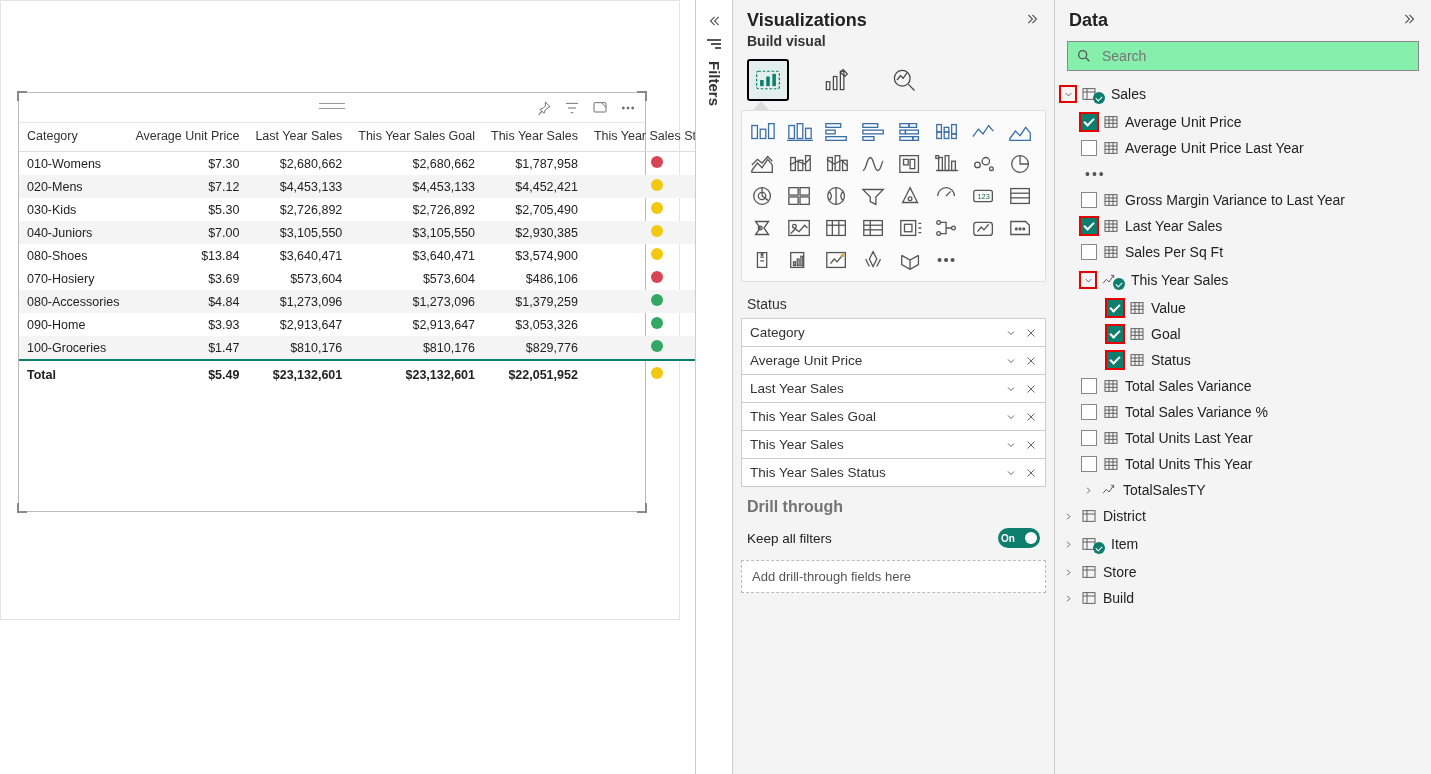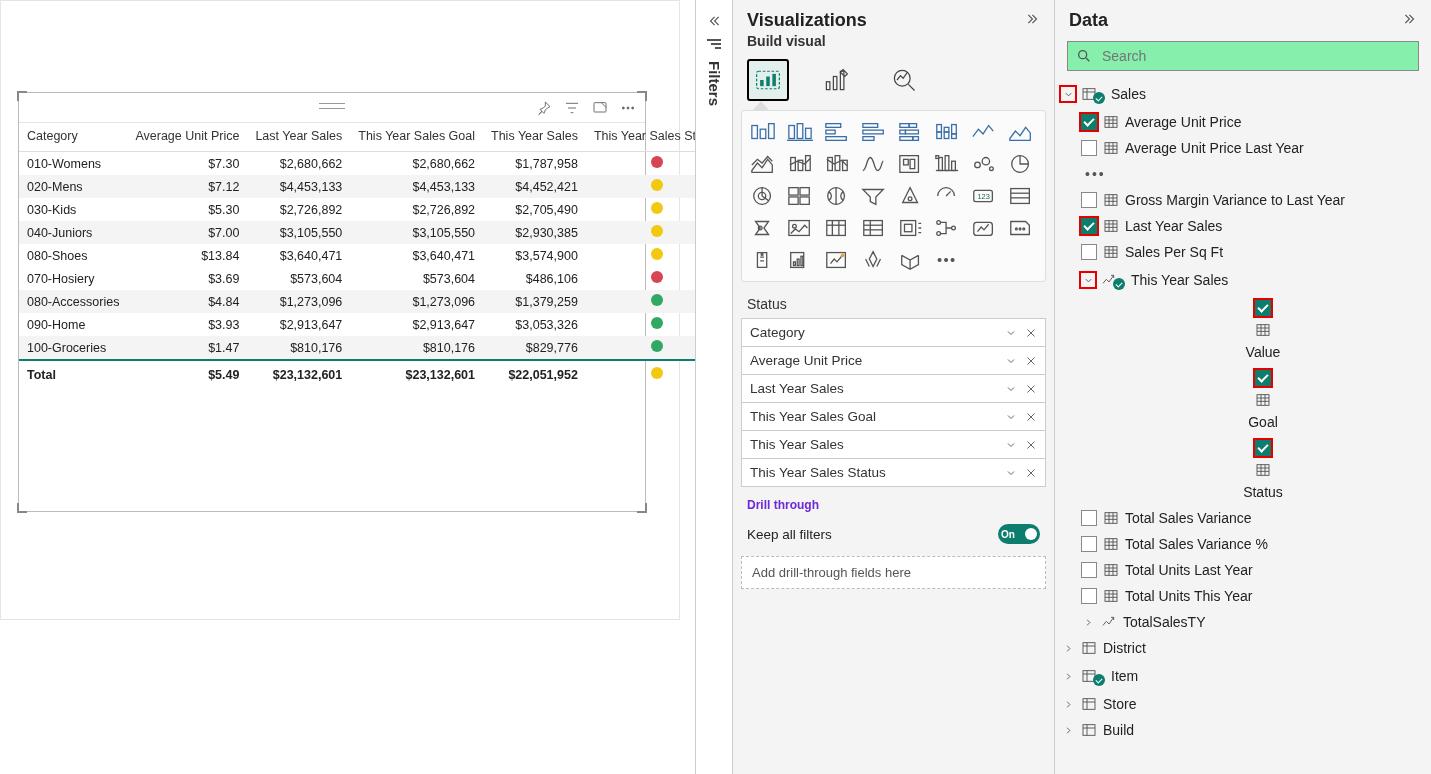--- a/index.html
+++ b/index.html
@@ -105,21 +105,21 @@
   .gico svg{width:26px;height:22px;}
   .sec-h{padding:14px 14px 6px;font-size:14px;color:#333;}
   .wells{padding:0 8px;display:flex;flex-direction:column;gap:0;}
   .well{
     background:#fff;border:1px solid #ccc;margin-bottom:-1px;
     display:flex;align-items:center;padding:6px 8px;font-size:13.5px;color:#333;
     justify-content:space-between;
   }
   .well .wacts{display:flex;gap:8px;align-items:center;color:#666;}
   .well .wacts svg{width:12px;height:12px;stroke:#666;fill:none;stroke-width:2;}
-  .drill{padding:12px 14px 6px;font-size:12px;font-weight:600;color:#6d28d9;}
+  .drill{padding:12px 14px 6px;font-size:16px;font-weight:600;color:#737373;}
   .drow{display:flex;align-items:center;justify-content:space-between;padding:6px 14px;font-size:13.5px;}
   .toggle{width:42px;height:20px;border-radius:20px;position:relative;display:flex;align-items:center;}
   .toggle .knob{width:12px;height:12px;border-radius:50%;position:absolute;}
   .toggle .tl-lab{font-size:10px;font-weight:600;position:absolute;}
   .toggle.off{background:#fff;border:1px solid #888;} .toggle.off .knob{left:3px;background:#888;} .toggle.off .tl-lab{right:5px;color:#555;}
   .toggle.on{background:var(--teal);} .toggle.on .knob{right:3px;background:#fff;} .toggle.on .tl-lab{left:3px;color:#fff;}
   .dropwell{margin:6px 8px 0;border:1px dashed #bbb;background:#fff;padding:8px 10px;color:#555;}
 
   
   .data-pane{
@@ -127,21 +127,21 @@
     background:var(--panel);padding:0;
   }
   .search{
     margin:8px 12px 8px;display:flex;align-items:center;gap:8px;
     border:1px solid #888;background:#86efac;padding:5px 8px;
   }
   .search svg{width:16px;height:16px;stroke:#555;fill:none;stroke-width:2;}
   .search input{border:none;outline:none;flex:1;font-size:14px;background:transparent;}
   .tree{padding:0 10px 10px 4px;font-size:14px;}
   .trow{display:flex;align-items:center;gap:6px;padding:5px 2px;white-space:nowrap;}
-  .ind1{padding-left:22px;} .ind2{padding-left:48px;flex-direction:column;}
+  .ind1{padding-left:22px;} .ind2{padding-left:48px;}
   .chevd{width:14px;height:14px;display:inline-flex;align-items:center;justify-content:center;}
   .chevd svg{width:11px;height:11px;stroke:#555;fill:none;stroke-width:2;}
   .chevr svg{transform:rotate(-90deg);}
   .cb{width:16px;height:16px;border:1px solid #888;background:#fff;display:inline-flex;align-items:center;justify-content:center;flex-shrink:0;}
   .cb.ck{background:var(--teal);border-color:var(--teal);}
   .cb.ck::after{content:"";width:8px;height:4px;border-left:2px solid #fff;border-bottom:2px solid #fff;transform:rotate(-45deg);margin-top:-2px;}
   .hi{outline:2.5px solid var(--hi);outline-offset:0px;}
   .ficon{width:16px;height:16px;flex-shrink:0;}
   .ficon svg{width:16px;height:16px;stroke:#555;fill:none;stroke-width:1.4;}
   .gbadge{width:12px;height:12px;border-radius:50%;background:var(--teal);display:inline-flex;align-items:center;justify-content:center;margin-left:-10px;margin-top:8px;flex-shrink:0;}

